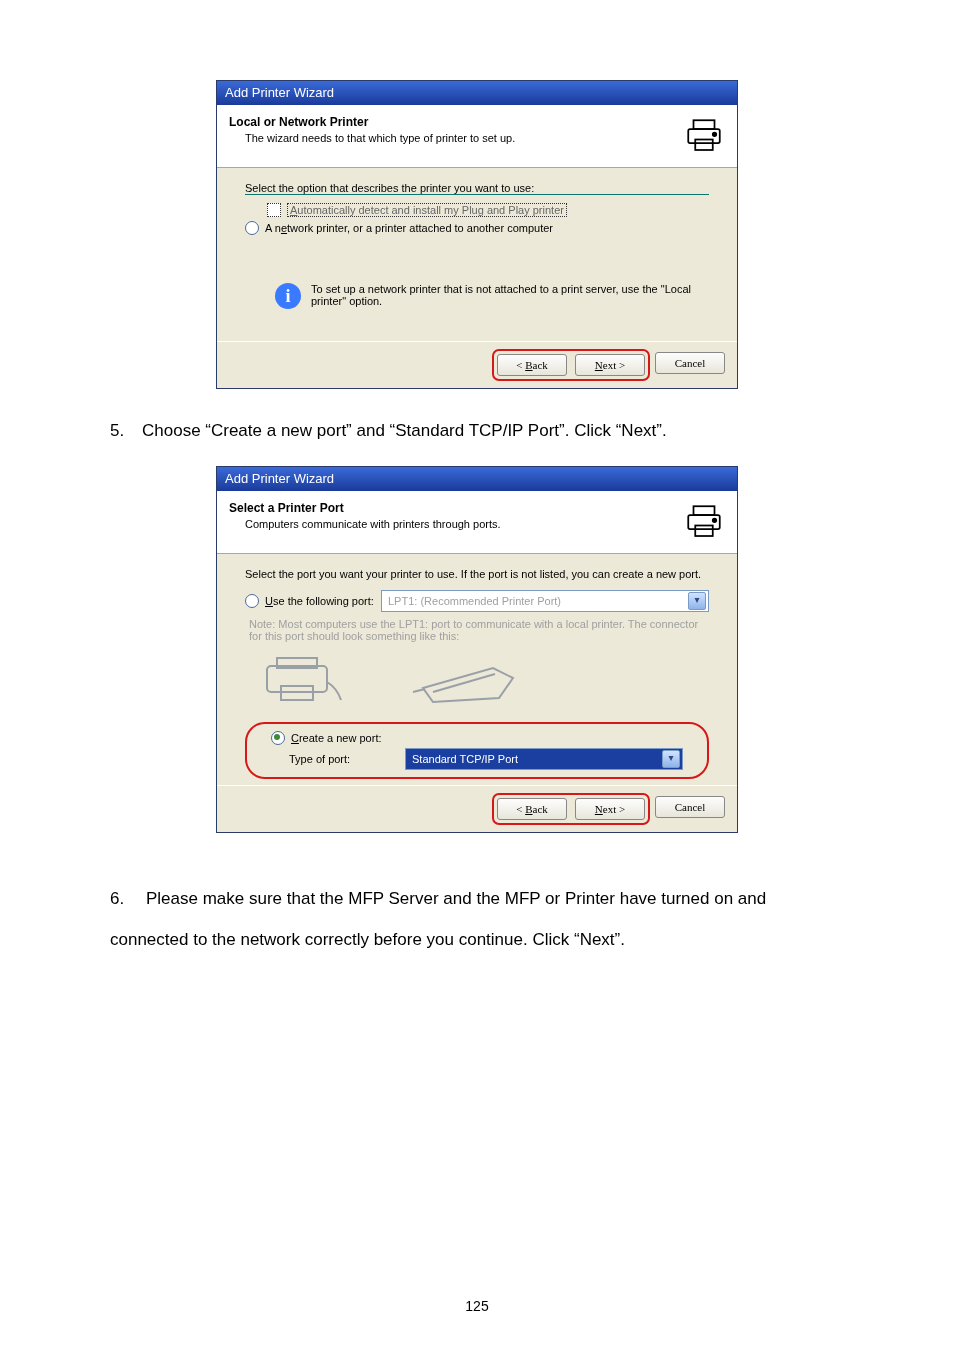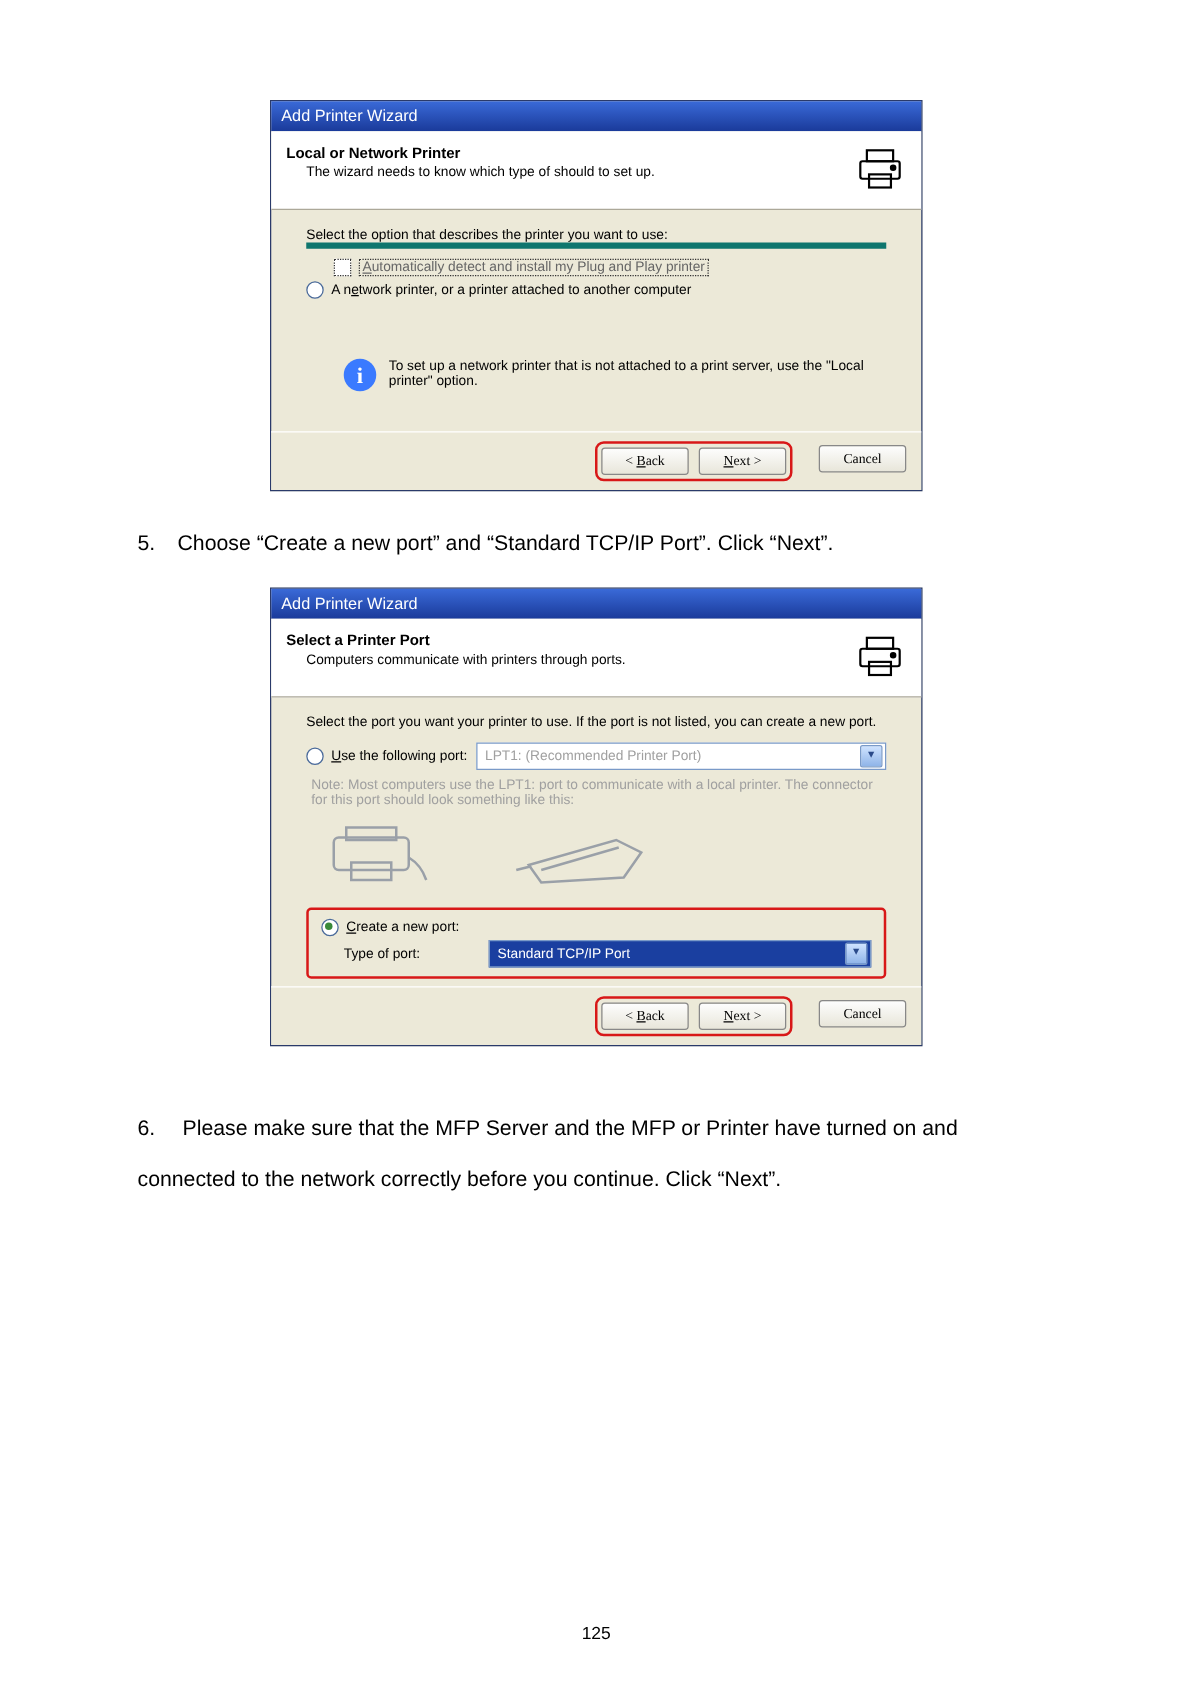--- a/index.html
+++ b/index.html
@@ -15,49 +15,49 @@
   .hdr-sub{font-size:11px;margin:3px 0 0 16px}
   .hdr-icon{width:42px;height:42px;flex:0 0 42px}
   .printer-icon{stroke:#000;fill:none;stroke-width:2}
   .body{padding:14px 28px 6px 28px}
   .radio-row{display:flex;align-items:center;margin:4px 0}
   .radio{width:12px;height:12px;border:1px solid #4a6a9a;border-radius:50%;background:#fff;margin-right:6px;position:relative;flex:0 0 12px}
   .radio.sel::after{content:"";position:absolute;left:2px;top:2px;width:6px;height:6px;border-radius:50%;background:#3a8a3a}
   .chk{width:12px;height:12px;border:1px dotted #333;margin:0 6px 0 22px;background:#fff;flex:0 0 12px}
   .info-row{display:flex;align-items:flex-start;margin:48px 0 26px 30px}
   .info-icon{width:26px;height:26px;border-radius:50%;background:#3a7aff;color:#fff;font:bold 18px/26px Georgia,serif;text-align:center;margin-right:10px;flex:0 0 26px}
-  .btnbar{display:flex;justify-content:flex-end;gap:24px;padding:10px 12px;border-top:1px solid #fff;background:#ece9d8}
+  .btnbar{display:flex;justify-content:flex-end;gap:8px;padding:10px 12px;border-top:1px solid #fff;background:#ece9d8}
   .btn{min-width:70px;height:22px;border:1px solid #888;background:linear-gradient(#fdfdfd,#e8e6da);font:11px Tahoma;border-radius:3px}
   .btn u{text-decoration:underline}
   .ring-red{border:2px solid #d81818;border-radius:12px;padding:1px 8px}
   .ring-red-btn{outline:2px solid #d81818;outline-offset:1px;border-radius:4px}
-  .sel-underline{border-bottom:5px solid #0f766e}
+  .sel-underline{border-bottom:1px solid #0f766e}
   .port-select{border:1px solid #7a9ac8;height:20px;background:#fff;display:flex;align-items:center;justify-content:space-between;padding:0 2px 0 6px;font-size:11px}
   .port-select .arrow{width:16px;height:16px;background:linear-gradient(#cfe3ff,#8fb4e8);border:1px solid #7a9ac8;border-radius:2px;text-align:center;line-height:14px;color:#2a4a8a;font-size:10px}
   .port-select.disabled{color:#a0a0a0}
   .port-select.sel{background:#1a3fa0;color:#fff}
   .grey-note{color:#a0a0a0;margin:6px 0 6px 0}
   .field-row{display:flex;align-items:center;margin:3px 0}
   .field-label{width:116px}
   .port-img-row{display:flex;gap:54px;margin:10px 0 14px 14px;align-items:center}
   .dev-svg{stroke:#9aa0a8;fill:none;stroke-width:2}
-  .ring-wrap{border:2px solid #d81818;border-radius:4px;padding:4px 10px;margin-top:6px}
+  .ring-wrap{border:2px solid #d81818;border-radius:20px;padding:4px 24px;margin-top:6px}
   .pagenum{position:absolute;bottom:36px;left:0;width:954px;text-align:center;font-size:14px}
 </style>
 </head>
 <body>
 
 <div class="page">
 
   <div class="dialog">
     <div class="titlebar">Add Printer Wizard</div>
     <div class="hdr">
       <div class="hdr-txt">
         <div class="hdr-title">Local or Network Printer</div>
-        <div class="hdr-sub">The wizard needs to know which type of should to set up.</div>
+        <div class="hdr-sub">The wizard needs to that which type of printer to set up.</div>
       </div>
       <svg class="hdr-icon printer-icon" viewBox="0 0 48 48">
           <rect x="12" y="6" width="24" height="10"></rect>
           <rect x="6" y="16" width="36" height="16" rx="2"></rect>
           <rect x="14" y="28" width="20" height="12"></rect>
           <circle cx="36" cy="22" r="2" fill="#000"></circle>
         </svg>
     </div>
     <div class="body">
       <div class="sel-underline" style="margin-bottom:8px">Select the option that describes the printer you want to use:</div>

